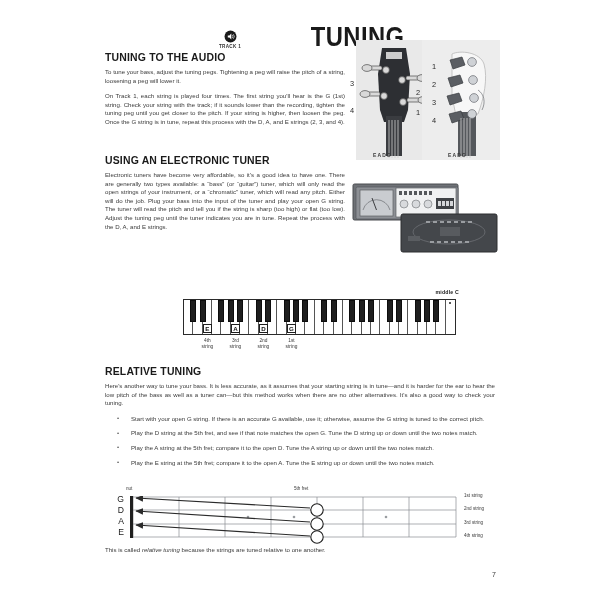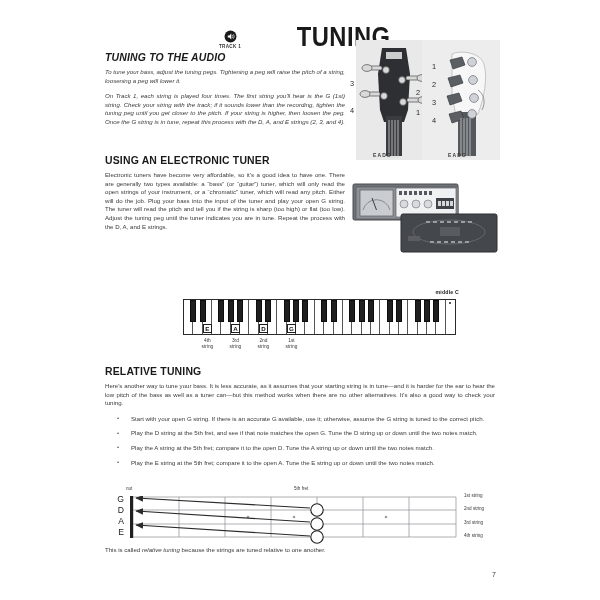--- a/index.html
+++ b/index.html
@@ -17,21 +17,21 @@
   }
   .page {
     position: absolute;
     left: 0; top: 0;
     width: 600px; height: 600px;
   }
 
   
   .masthead {
     position: absolute;
-    left: 105px; top: 22px;
+    left: 119px; top: 22px;
     width: 390px; height: 40px;
   }
   .page-title {
     position: absolute;
     right: 105px;
     top: 0px;
     font-size: 27px;
     font-weight: bold;
     letter-spacing: 0.5px;
     color: #1a1a1a;
@@ -259,21 +259,21 @@
   <div class="track-icon-wrap">
     <svg class="speaker-icon" width="13" height="13" viewBox="0 0 24 24">
       <circle cx="12" cy="12" r="11" fill="#1a1a1a"></circle>
       <path d="M7 10 L10 10 L13.5 6.5 L13.5 17.5 L10 14 L7 14 Z" fill="#ffffff"></path>
       <path d="M15.2 9.2 A4.2 4.2 0 0 1 15.2 14.8" stroke="#ffffff" stroke-width="1.1" fill="none"></path>
       <path d="M17 7.6 A6.2 6.2 0 0 1 17 16.4" stroke="#ffffff" stroke-width="1.1" fill="none"></path>
     </svg>
     <div class="track-label">TRACK 1</div>
   </div>
 
-  <div class="col" style="top:50px;font-style:italic;">
+  <div class="col" style="top:50px;">
     <h2 class="section">TUNING TO THE AUDIO</h2>
     <p class="body">To tune your bass, adjust the tuning pegs. Tightening a peg will raise the pitch of a string, loosening a peg will lower it.</p>
     <p class="body">On Track 1, each string is played four times. The first string you'll hear is the G (1st) string. Check your string with the track; if it sounds lower than the recording, tighten the tuning peg until you get closer to the pitch. If your string is higher, then loosen the peg. Once the G string is in tune, repeat this process with the D, A, and E strings (2, 3, and 4).</p>
   </div>
 
   <div class="col" style="top:153px;">
     <h2 class="section">USING AN ELECTRONIC TUNER</h2>
     <p class="body">Electronic tuners have become very affordable, so it's a good idea to have one. There are generally two types available: a “bass” (or “guitar”) tuner, which will only read the open strings of your instrument, or a “chromatic” tuner, which will read any pitch. Either will do the job. Plug your bass into the input of the tuner and play your open G string. The tuner will read the pitch and tell you if the string is sharp (too high) or flat (too low). Adjust the tuning peg until the tuner indicates you are in tune. Repeat the process with the D, A, and E strings.</p>
   </div>
 

